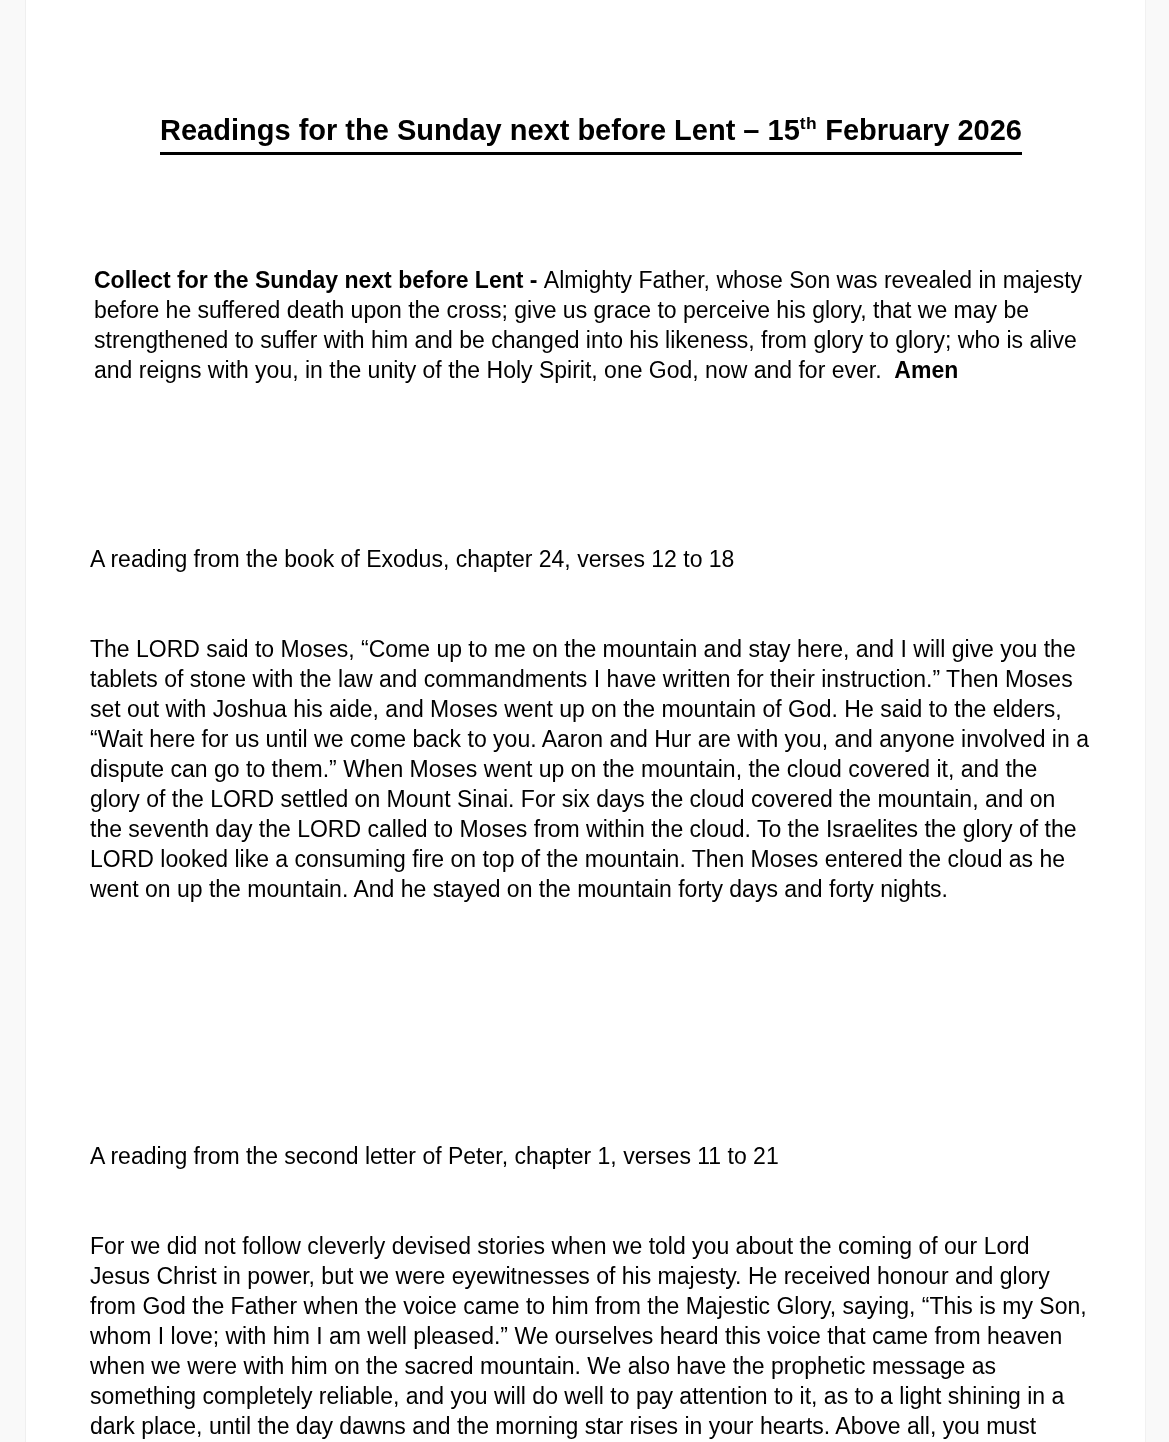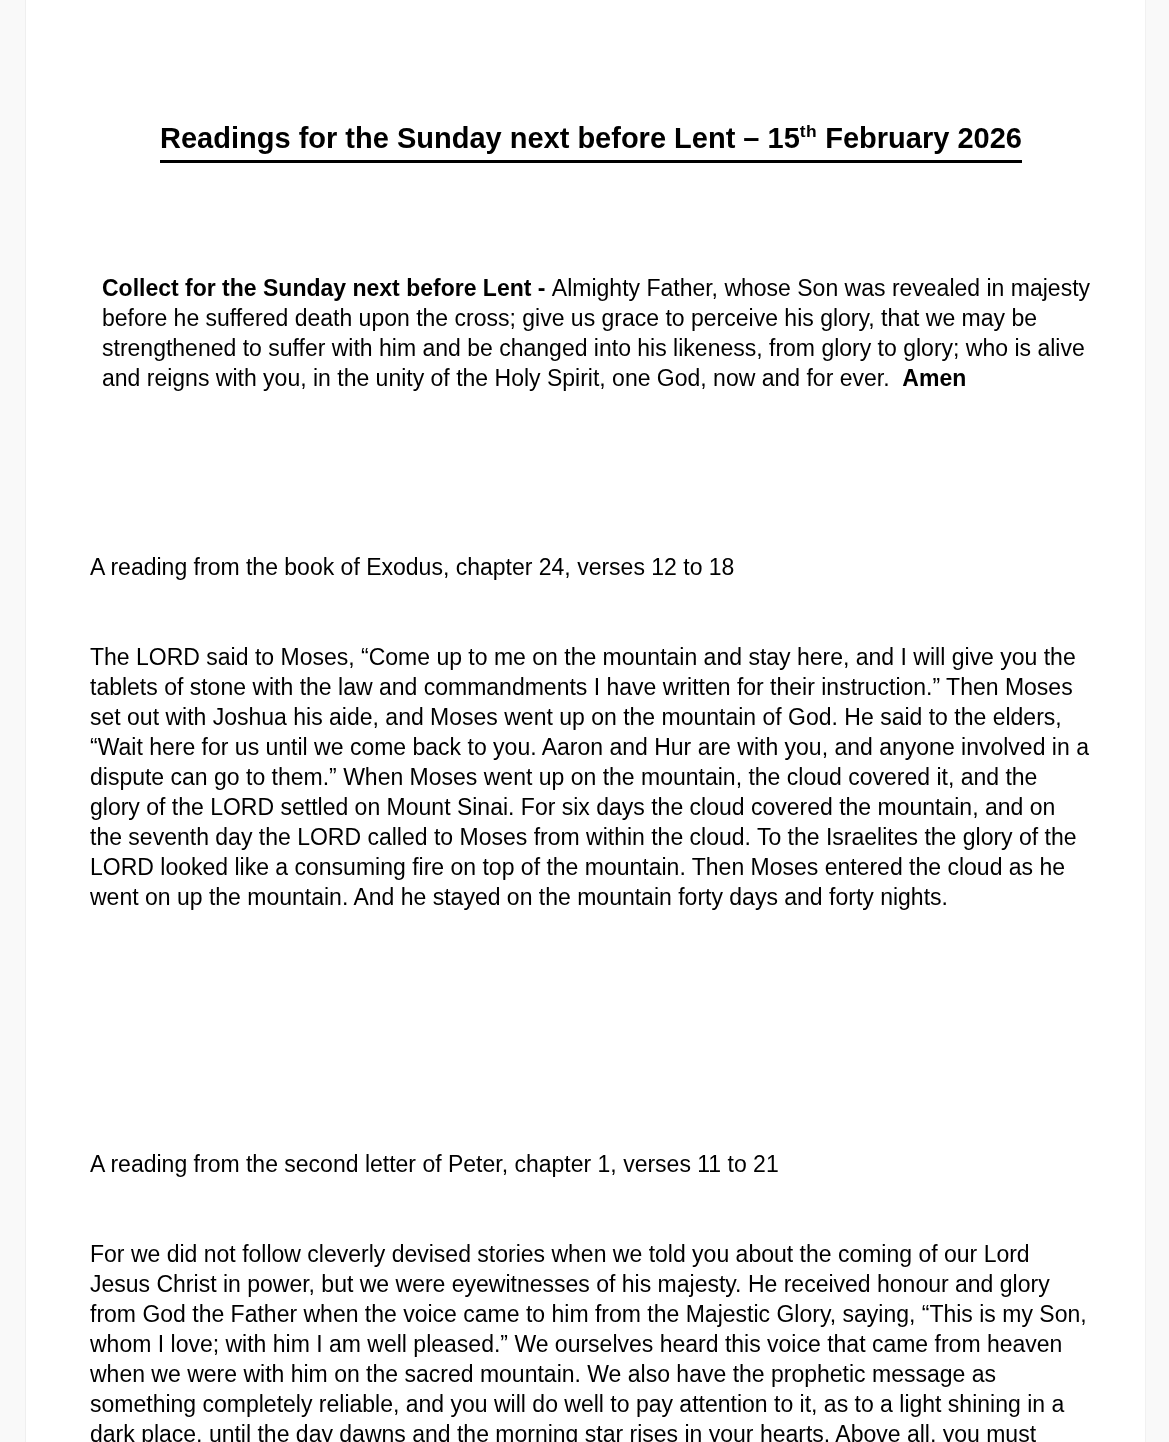--- a/index.html
+++ b/index.html
@@ -27,42 +27,42 @@
   .content {
     position: absolute;
     left: 90px;
     top: 20px;
     width: 1002px;
     font-size: 23px;
     line-height: 30px;
     white-space: pre-wrap;
   }
   h1.doc-title {
-    margin: 8px 0 20px 0;
+    margin: 0 0 20px 0;
     text-align: center;
     font-size: 29px;
     line-height: 40px;
     font-weight: bold;
     white-space: normal;
   }
   .title-underline {
     display: inline-block;
     border-bottom: 3px solid #000000;
     padding-bottom: 2px;
     white-space: pre-wrap;
   }
   .title-underline sup {
     font-size: 0.60em;
     line-height: 0;
     vertical-align: super;
     letter-spacing: 0.5px;
   }
   .b { font-weight: bold; }
   p.para {
-    margin: 0 0 9px 12px;
+    margin: 0 0 9px 4px;
   }
   section.reading {
     margin: 0 0 27px 0;
   }
   section.reading .heading { font-weight: normal; }
 </style>
 </head>
 <body>
 
 <div class="page">

